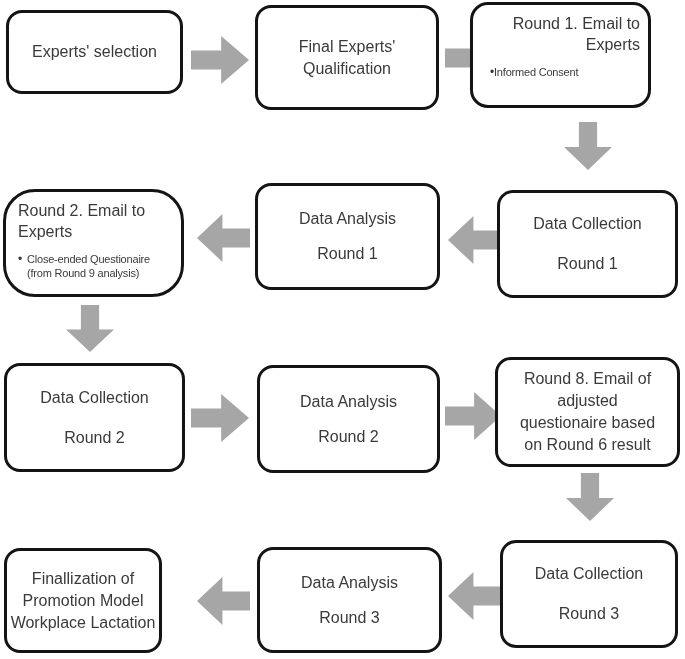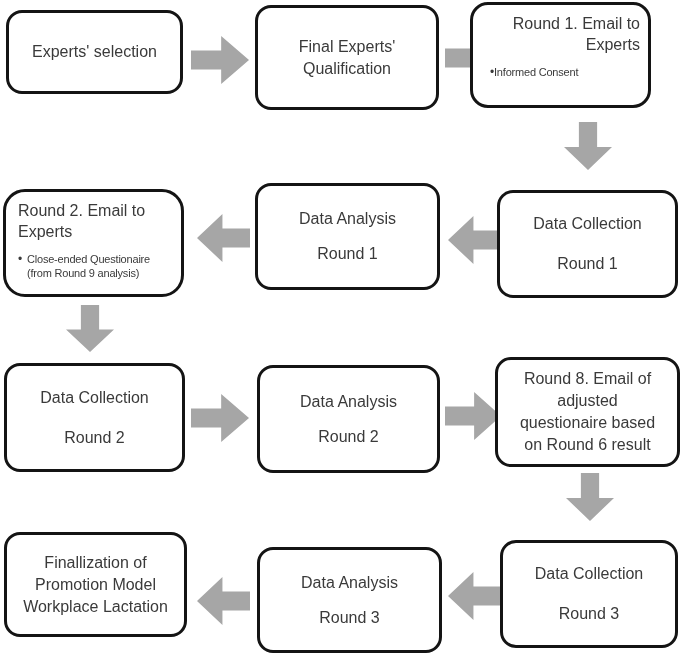--- a/index.html
+++ b/index.html
@@ -62,27 +62,27 @@
   .arrow.left {
     clip-path: polygon(100% 30%, 48% 30%, 48% 0, 0 50%, 48% 100%, 48% 70%, 100% 70%);
   }
   .arrow.down {
     clip-path: polygon(31% 0, 69% 0, 69% 52%, 100% 52%, 50% 100%, 0 52%, 31% 52%);
   }
   
   .b-experts-selection      { left: 6px;   top: 10px;  width: 177px; height: 84px;  }
   .b-final-qualification    { left: 255px; top: 5px;   width: 184px; height: 105px; }
   .b-round1-email           { left: 470px; top: 2px;   width: 181px; height: 106px; border-radius: 18px; text-align: right; }
-  .b-round2-email           { left: 3px;   top: 189px; width: 181px; height: 108px; border-radius: 22px; }
+  .b-round2-email           { left: 3px;   top: 189px; width: 181px; height: 108px; border-radius: 32px; }
   .b-analysis-r1            { left: 255px; top: 183px; width: 185px; height: 107px; }
   .b-collection-r1          { left: 497px; top: 190px; width: 181px; height: 108px; }
   .b-collection-r2          { left: 4px;   top: 363px; width: 181px; height: 109px; }
   .b-analysis-r2            { left: 257px; top: 365px; width: 183px; height: 108px; }
   .b-round3-email           { left: 495px; top: 357px; width: 185px; height: 110px; font-size: 15.5px; }
-  .b-finalization           { left: 4px;   top: 532px; width: 183px; height: 105px; font-size: 15.5px; }
+  .b-finalization           { left: 4px;   top: 548px; width: 158px; height: 105px; font-size: 15.5px; }
   .b-analysis-r3            { left: 257px; top: 547px; width: 185px; height: 106px; }
   .b-collection-r3          { left: 500px; top: 540px; width: 178px; height: 108px; }
   
   .a1  { left: 191px; top: 36px;  width: 58px; height: 48px; }
   .a2  { left: 445px; top: 34px;  width: 56px; height: 48px; }
   .a3  { left: 564px; top: 122px; width: 48px; height: 48px; }
   .a4  { left: 448px; top: 216px; width: 53px; height: 48px; }
   .a5  { left: 197px; top: 214px; width: 53px; height: 48px; }
   .a6  { left: 66px;  top: 305px; width: 48px; height: 47px; }
   .a7  { left: 191px; top: 394px; width: 58px; height: 48px; }

